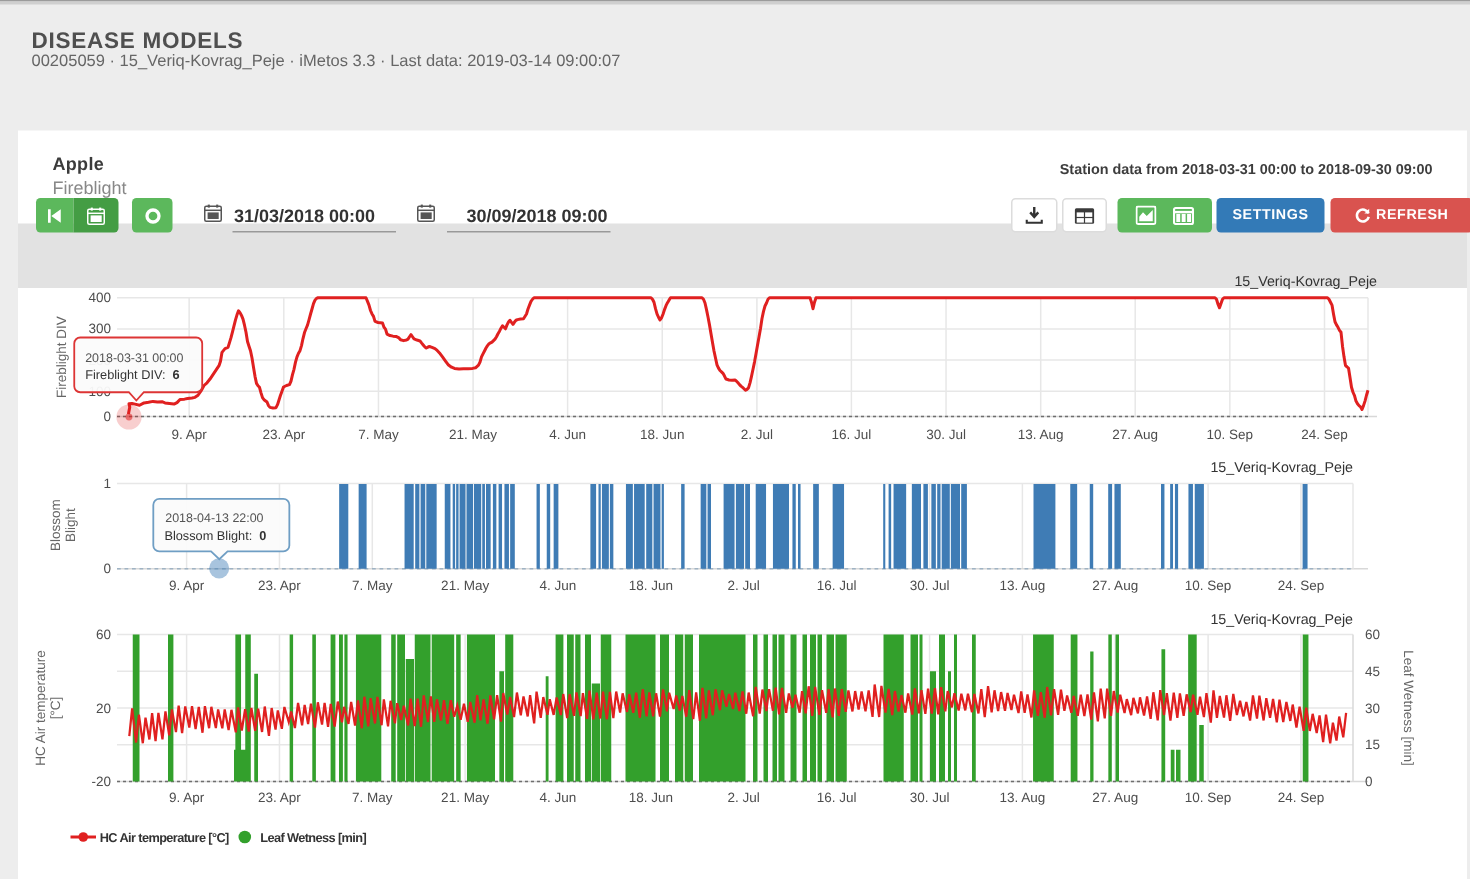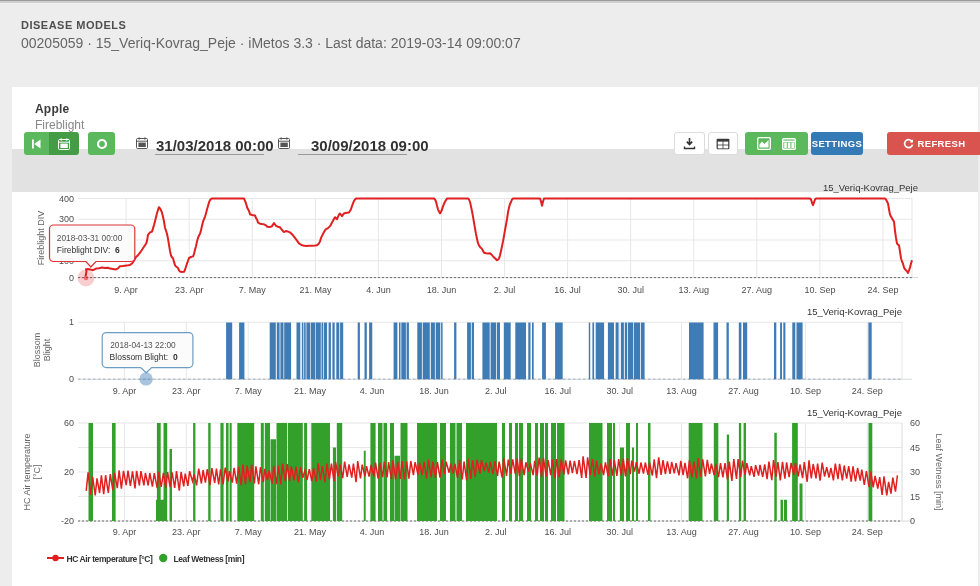--- a/index.html
+++ b/index.html
@@ -1,31 +1,32 @@
 <!DOCTYPE html>
 <html><head><meta charset="utf-8">
 <style>
 * { margin:0; padding:0; box-sizing:border-box; }
 html,body { width:980px; height:586px; overflow:hidden; background:#ededed; font-family:'Liberation Sans',sans-serif; }
 .abs { position:absolute; }
 #panel { position:absolute; left:12px; top:59px; width:966px; height:527px; background:#fff;margin-top:28px; }
 #tbar { position:absolute; left:0; top:61.5px; width:966px; height:43px; background:#e2e2e2; }
 .btn { position:absolute; top:132px; height:23px; border-radius:3px; display:flex; align-items:center; justify-content:center; }
 .btxt { color:#fff; font-size:9.5px; font-weight:bold; letter-spacing:0.4px; }
-.datetxt { position:absolute; font-size:15px; font-weight:bold; color:#333; }
+.datetxt { position:absolute; font-size:12px; font-weight:bold; color:#333; }
 .uline { position:absolute; height:1px; background:#999999; }
 </style></head>
 <body>
 <div class="abs" style="left:0;top:0;width:980px;height:1px;background:#9b9b9b"></div>
 <div class="abs" style="left:0;top:1px;width:980px;height:2px;background:#cfcfcf"></div>
-<div class="abs" style="left:21px;top:19px;font-size:11px;font-weight:bold;color:#4f4f4f;letter-spacing:0.5px">DISEASE MODELS</div>
-<div class="abs" style="left:21px;top:35px;font-size:14px;color:#666">00205059 · 15_Veriq-Kovrag_Peje · iMetos 3.3 · Last data: 2019-03-14 09:00:07</div>
+<div class="abs" style="left:21px;top:19px;font-size:15px;font-weight:bold;color:#4f4f4f;letter-spacing:0.5px">DISEASE MODELS</div>
+<div class="abs" style="left:21px;top:35px;font-size:11px;color:#666">00205059 · 15_Veriq-Kovrag_Peje · iMetos 3.3 · Last data: 2019-03-14 09:00:07</div>
 <div id="panel">
   <div class="abs" style="left:23px;top:15px;font-size:12px;font-weight:bold;color:#3b3b3b;letter-spacing:0.2px">Apple</div>
   <div class="abs" style="left:23px;top:31px;font-size:12px;color:#888">Fireblight</div>
+  <div class="abs" style="right:23px;top:21px;font-size:9.6px;font-weight:bold;color:#3d3d3d">Station data from 2018-03-31 00:00 to 2018-09-30 09:00</div>
   <div id="tbar"></div>
 </div>
 
 <div class="btn" style="left:23.5px;width:25px;background:#5cb85c;border-radius:3px 0 0 3px">
     <svg width="12" height="12" viewBox="0 0 12 12">
       <path d="M2 1.5 h1.8 v9 H2 z M10.5 1.5 v9 L4.2 6 z" fill="#fff"></path>
     </svg>
   </div>
 <div class="btn" style="left:48.5px;width:30px;background:#449d44;border-radius:0 3px 3px 0">
     <svg width="12" height="12" viewBox="0 0 12 12">
@@ -80,21 +81,21 @@
       <path d="M2.5 10.5 L2.5 7.5 L5 4.5 L7.5 7 L11.5 3 L11.5 10.5 Z" fill="#fff"></path>
     </svg>
     <svg width="14" height="12" viewBox="0 0 14 12">
       <rect x="0.7" y="0.7" width="12.6" height="10.6" rx="1" fill="none" stroke="#fff" stroke-width="1.4"></rect>
       <line x1="0.7" y1="3.4" x2="13.3" y2="3.4" stroke="#fff" stroke-width="1.6"></line>
       <rect x="2.2" y="4.6" width="2.6" height="5.4" fill="#fff"></rect>
       <rect x="5.8" y="4.6" width="2.6" height="5.4" fill="#fff"></rect>
       <rect x="9.4" y="4.6" width="2.6" height="5.4" fill="#fff"></rect>
     </svg>
   </div>
-<div class="btn btxt" style="left:811px;width:52px;background:#337ab7">SETTINGS</div>
+<div class="btn btxt" style="left:811px;width:72px;background:#337ab7">SETTINGS</div>
 <div class="btn btxt" style="left:887px;width:95px;background:#d9534f"><svg width="11" height="11" viewBox="0 0 11 11">
       <path d="M9.3 4.1 A4 4 0 1 0 9.5 6.6" fill="none" stroke="#fff" stroke-width="1.7"></path>
       <path d="M9.8 1.2 v3.2 h-3.2 z" fill="#fff"></path>
     </svg>&nbsp;REFRESH</div>
 <svg width="980" height="586" viewBox="0 0 980 586" style="position:absolute;left:0;top:0;font-family:'Liberation Sans',sans-serif">
 <line x1="78.0" y1="198.5" x2="912.0" y2="198.5" stroke="#e7e7e7"></line>
 <line x1="78.0" y1="219.3" x2="912.0" y2="219.3" stroke="#e7e7e7"></line>
 <line x1="78.0" y1="240.0" x2="912.0" y2="240.0" stroke="#e7e7e7"></line>
 <line x1="78.0" y1="260.8" x2="912.0" y2="260.8" stroke="#e7e7e7"></line>
 <line x1="126.1" y1="198.5" x2="126.1" y2="277.3" stroke="#e7e7e7" stroke-width="1"></line>

